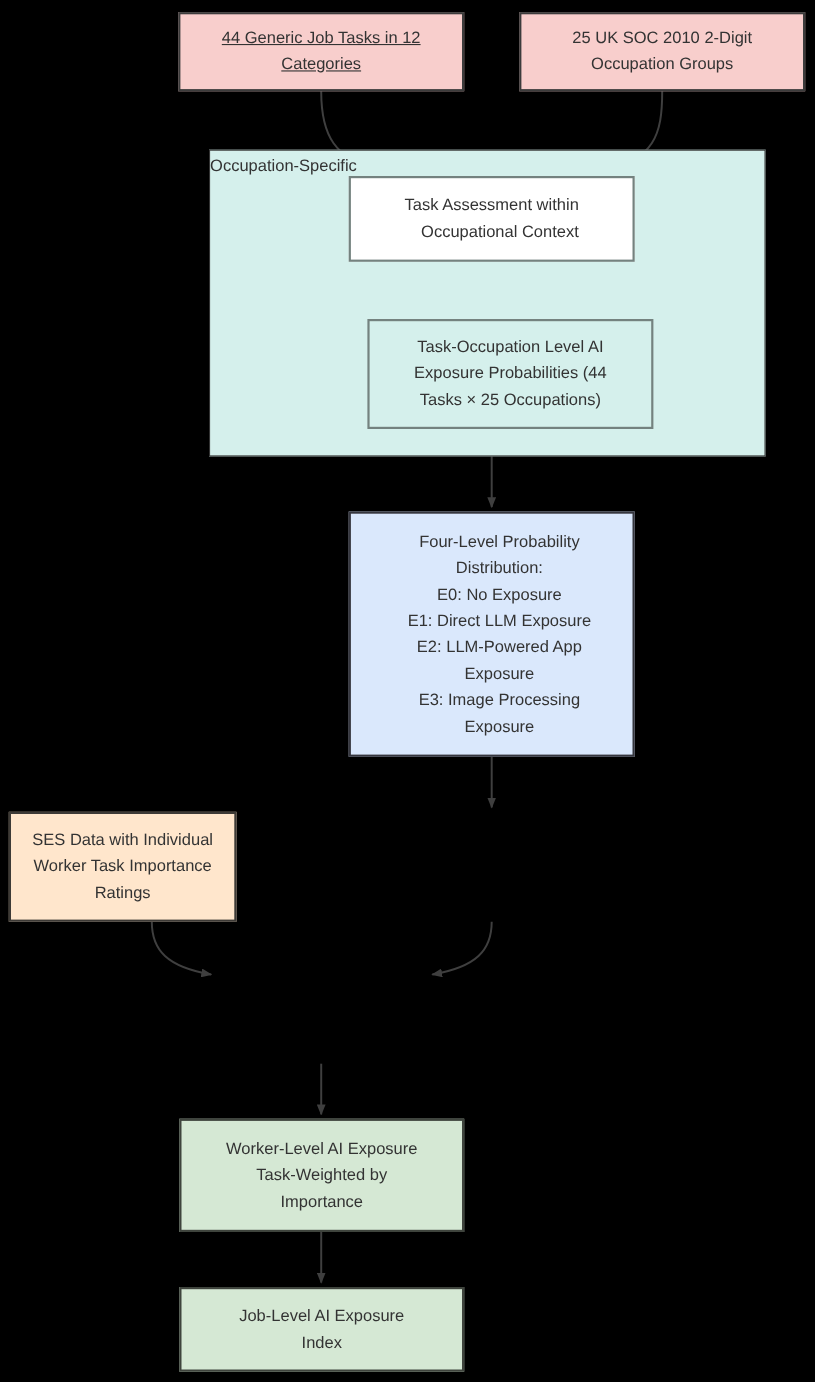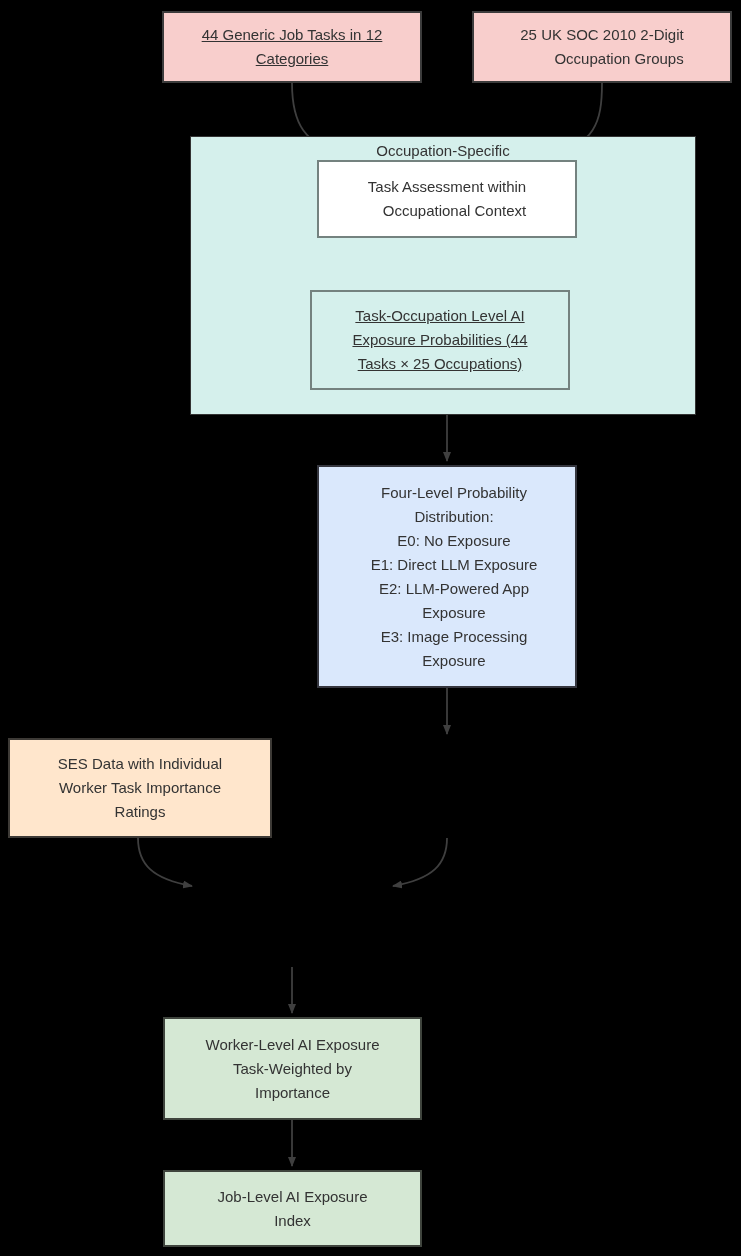--- a/index.html
+++ b/index.html
@@ -36,21 +36,21 @@
   .subgraph {
     position: absolute;
     box-sizing: border-box;
     border: 1.5px solid #333333;
   }
   .subgraph-title {
     position: absolute;
     top: 3px;
     left: 0;
     right: 0;
-    text-align: center;
+    text-align: left;
     font-size: 15px;
     line-height: 22px;
     white-space: nowrap;
   }
 </style>
 </head>
 <body>
 
 <div class="canvas" style="background: rgb(0, 0, 0); color: rgb(51, 51, 51);">
 
@@ -73,40 +73,40 @@
     </g>
   </svg>
 
   <div class="subgraph" style="left: 190px; top: 136px; width: 506px; height: 279px; background: rgb(213, 240, 236); border-color: rgb(51, 51, 51);">
     <div class="subgraph-title">Occupation-Specific</div>
   </div>
 
   <div class="node" style="left: 162px; top: 11px; width: 260px; height: 72px; background: rgb(248, 206, 204); border-color: rgb(60, 60, 60); text-decoration: underline;">44 Generic Job Tasks in 12
 Categories</div>
 
-  <div class="node" style="left: 472px; top: 11px; width: 260px; height: 72px; background: rgb(248, 206, 204); border-color: rgb(60, 60, 60); text-align: right;">25 UK SOC 2010 2-Digit
+  <div class="node" style="left: 472px; top: 11px; width: 260px; height: 72px; background: rgb(248, 206, 204); border-color: rgb(60, 60, 60);">25 UK SOC 2010 2-Digit
 Occupation Groups</div>
 
   <div class="node" style="left: 317px; top: 160px; width: 260px; height: 78px; background: #ffffff; border-color: rgb(116, 130, 127); text-align: right;">Task Assessment within
 Occupational Context</div>
 
-  <div class="node" style="left: 310px; top: 290px; width: 260px; height: 100px; background: rgb(213, 240, 236); border-color: rgb(116, 130, 127); text-decoration: underline;">Task-Occupation Level AI
+  <div class="node" style="left: 334px; top: 290px; width: 260px; height: 100px; background: rgb(213, 240, 236); border-color: rgb(116, 130, 127);">Task-Occupation Level AI
 Exposure Probabilities (44
 Tasks × 25 Occupations)</div>
 
   <div class="node" style="left: 317px; top: 465px; width: 260px; height: 223px; background: rgb(218, 232, 252); border-color: rgb(53, 54, 62); padding-left: 24px;">Four-Level Probability
 Distribution:
 E0: No Exposure
 E1: Direct LLM Exposure
 E2: LLM-Powered App
 Exposure
 E3: Image Processing
 Exposure</div>
 
-  <div class="node" style="left: 8px; top: 738px; width: 264px; height: 100px; background: rgb(255, 230, 204); border-color: rgb(61, 58, 54);">SES Data with Individual
+  <div class="node" style="left: 8px; top: 738px; width: 207px; height: 100px; background: rgb(255, 230, 204); border-color: rgb(61, 58, 54);">SES Data with Individual
 Worker Task Importance
 Ratings</div>
 
 
 
   <div class="node" style="left: 163px; top: 1017px; width: 259px; height: 103px; background: rgb(213, 232, 212); border-color: rgb(63, 68, 61);">Worker-Level AI Exposure
 Task-Weighted by
 Importance</div>
 
   <div class="node" style="left: 163px; top: 1170px; width: 259px; height: 77px; background: rgb(213, 232, 212); border-color: rgb(63, 68, 61);">Job-Level AI Exposure

